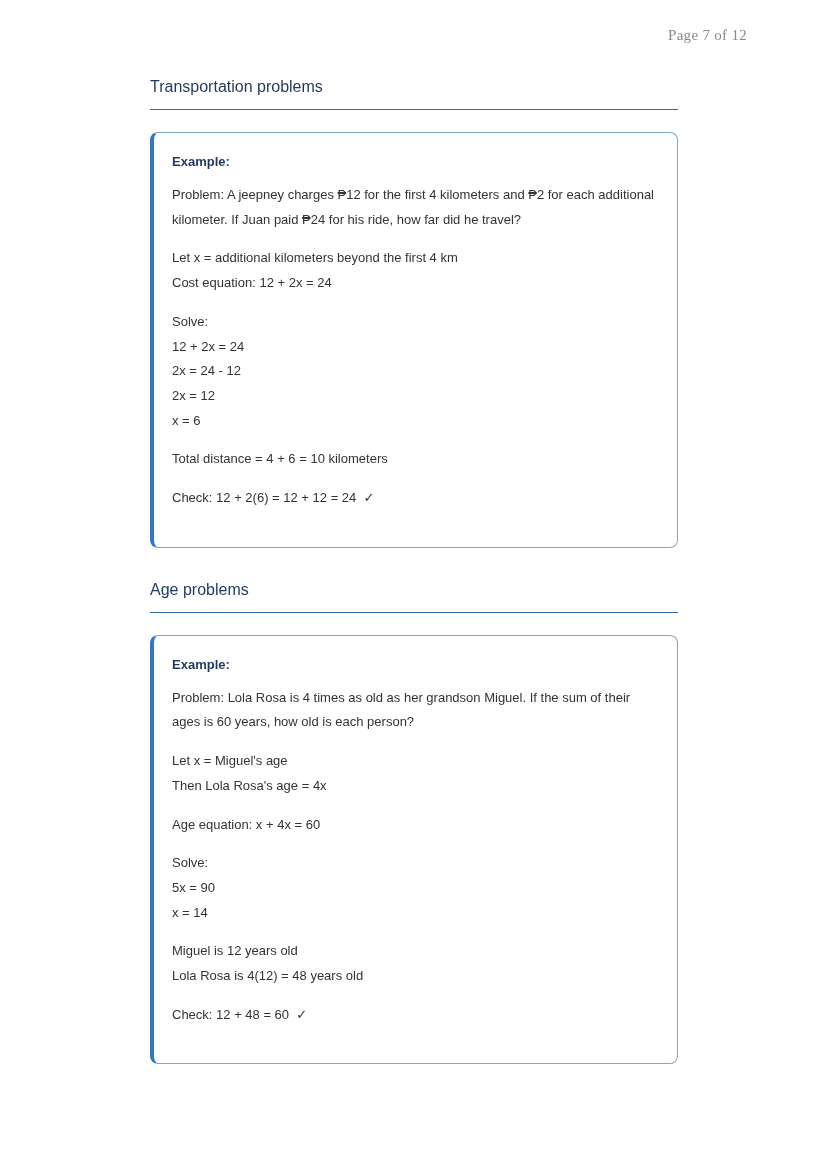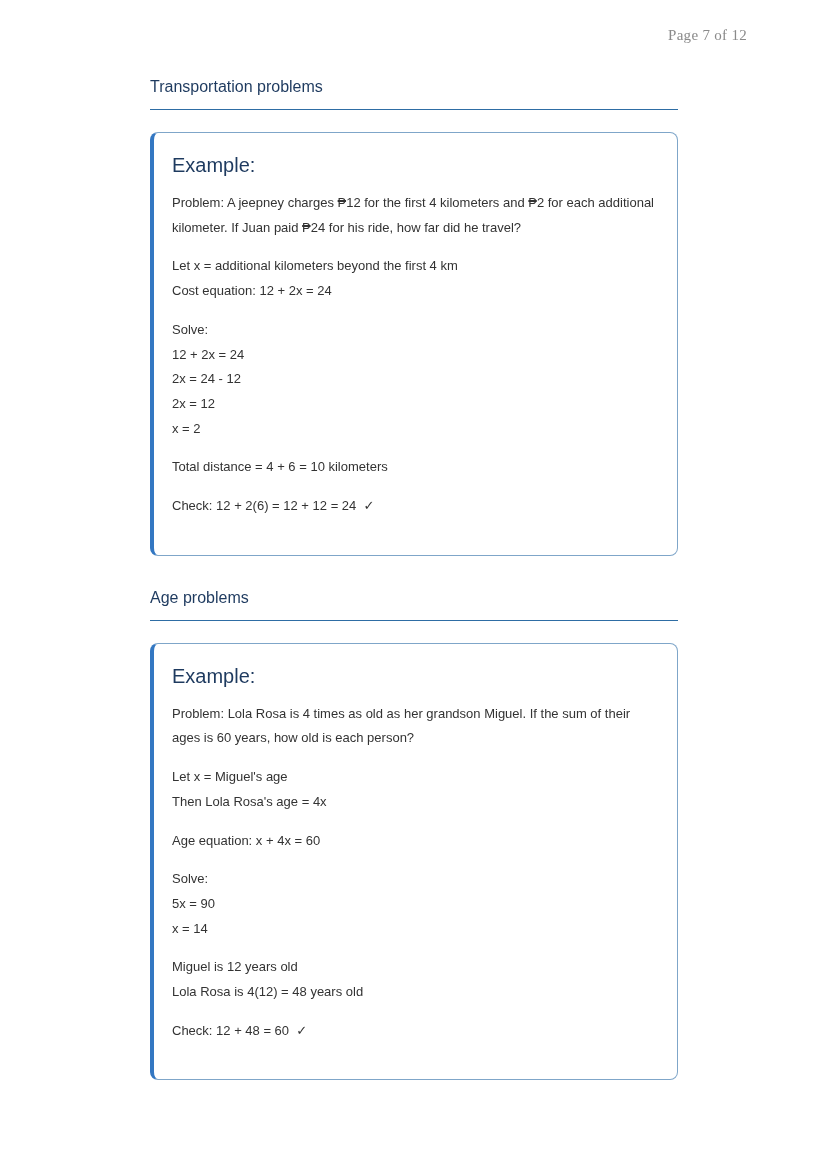--- a/index.html
+++ b/index.html
@@ -50,22 +50,22 @@
   .example-box {
     margin-top: 22px;
     border: 1px solid #7fa6c9;
     border-left: 4px solid #3377c2;
     border-radius: 8px;
     padding: 21px 20px 36px 18px;
     background: #ffffff;
     box-sizing: border-box;
   }
   .example-label {
-    font-size: 20px;
-    font-weight: normal;
+    font-size: 13px;
+    font-weight: bold;
     color: #1e3a5f;
     margin-bottom: 14px;
   }
   .para {
     margin: 0 0 14px 0;
   }
   .para:last-child { margin-bottom: 0; }
   .line {
     font-size: 13px;
     line-height: 24.7px;
@@ -103,21 +103,21 @@
               </div>
               <div class="para">
                 <div class="line">Let x = additional kilometers beyond the first 4 km</div>
                 <div class="line">Cost equation: 12 + 2x = 24</div>
               </div>
               <div class="para">
                 <div class="line">Solve:</div>
                 <div class="line">12 + 2x = 24</div>
                 <div class="line">2x = 24 - 12</div>
                 <div class="line">2x = 12</div>
-                <div class="line">x = 2</div>
+                <div class="line">x = 6</div>
               </div>
               <div class="para">
                 <div class="line">Total distance = 4 + 6 = 10 kilometers</div>
               </div>
               <div class="para">
                 <div class="line">Check: 12 + 2(6) = 12 + 12 = 24  ✓</div>
               </div>
             </div>
     </div>
   </div>

